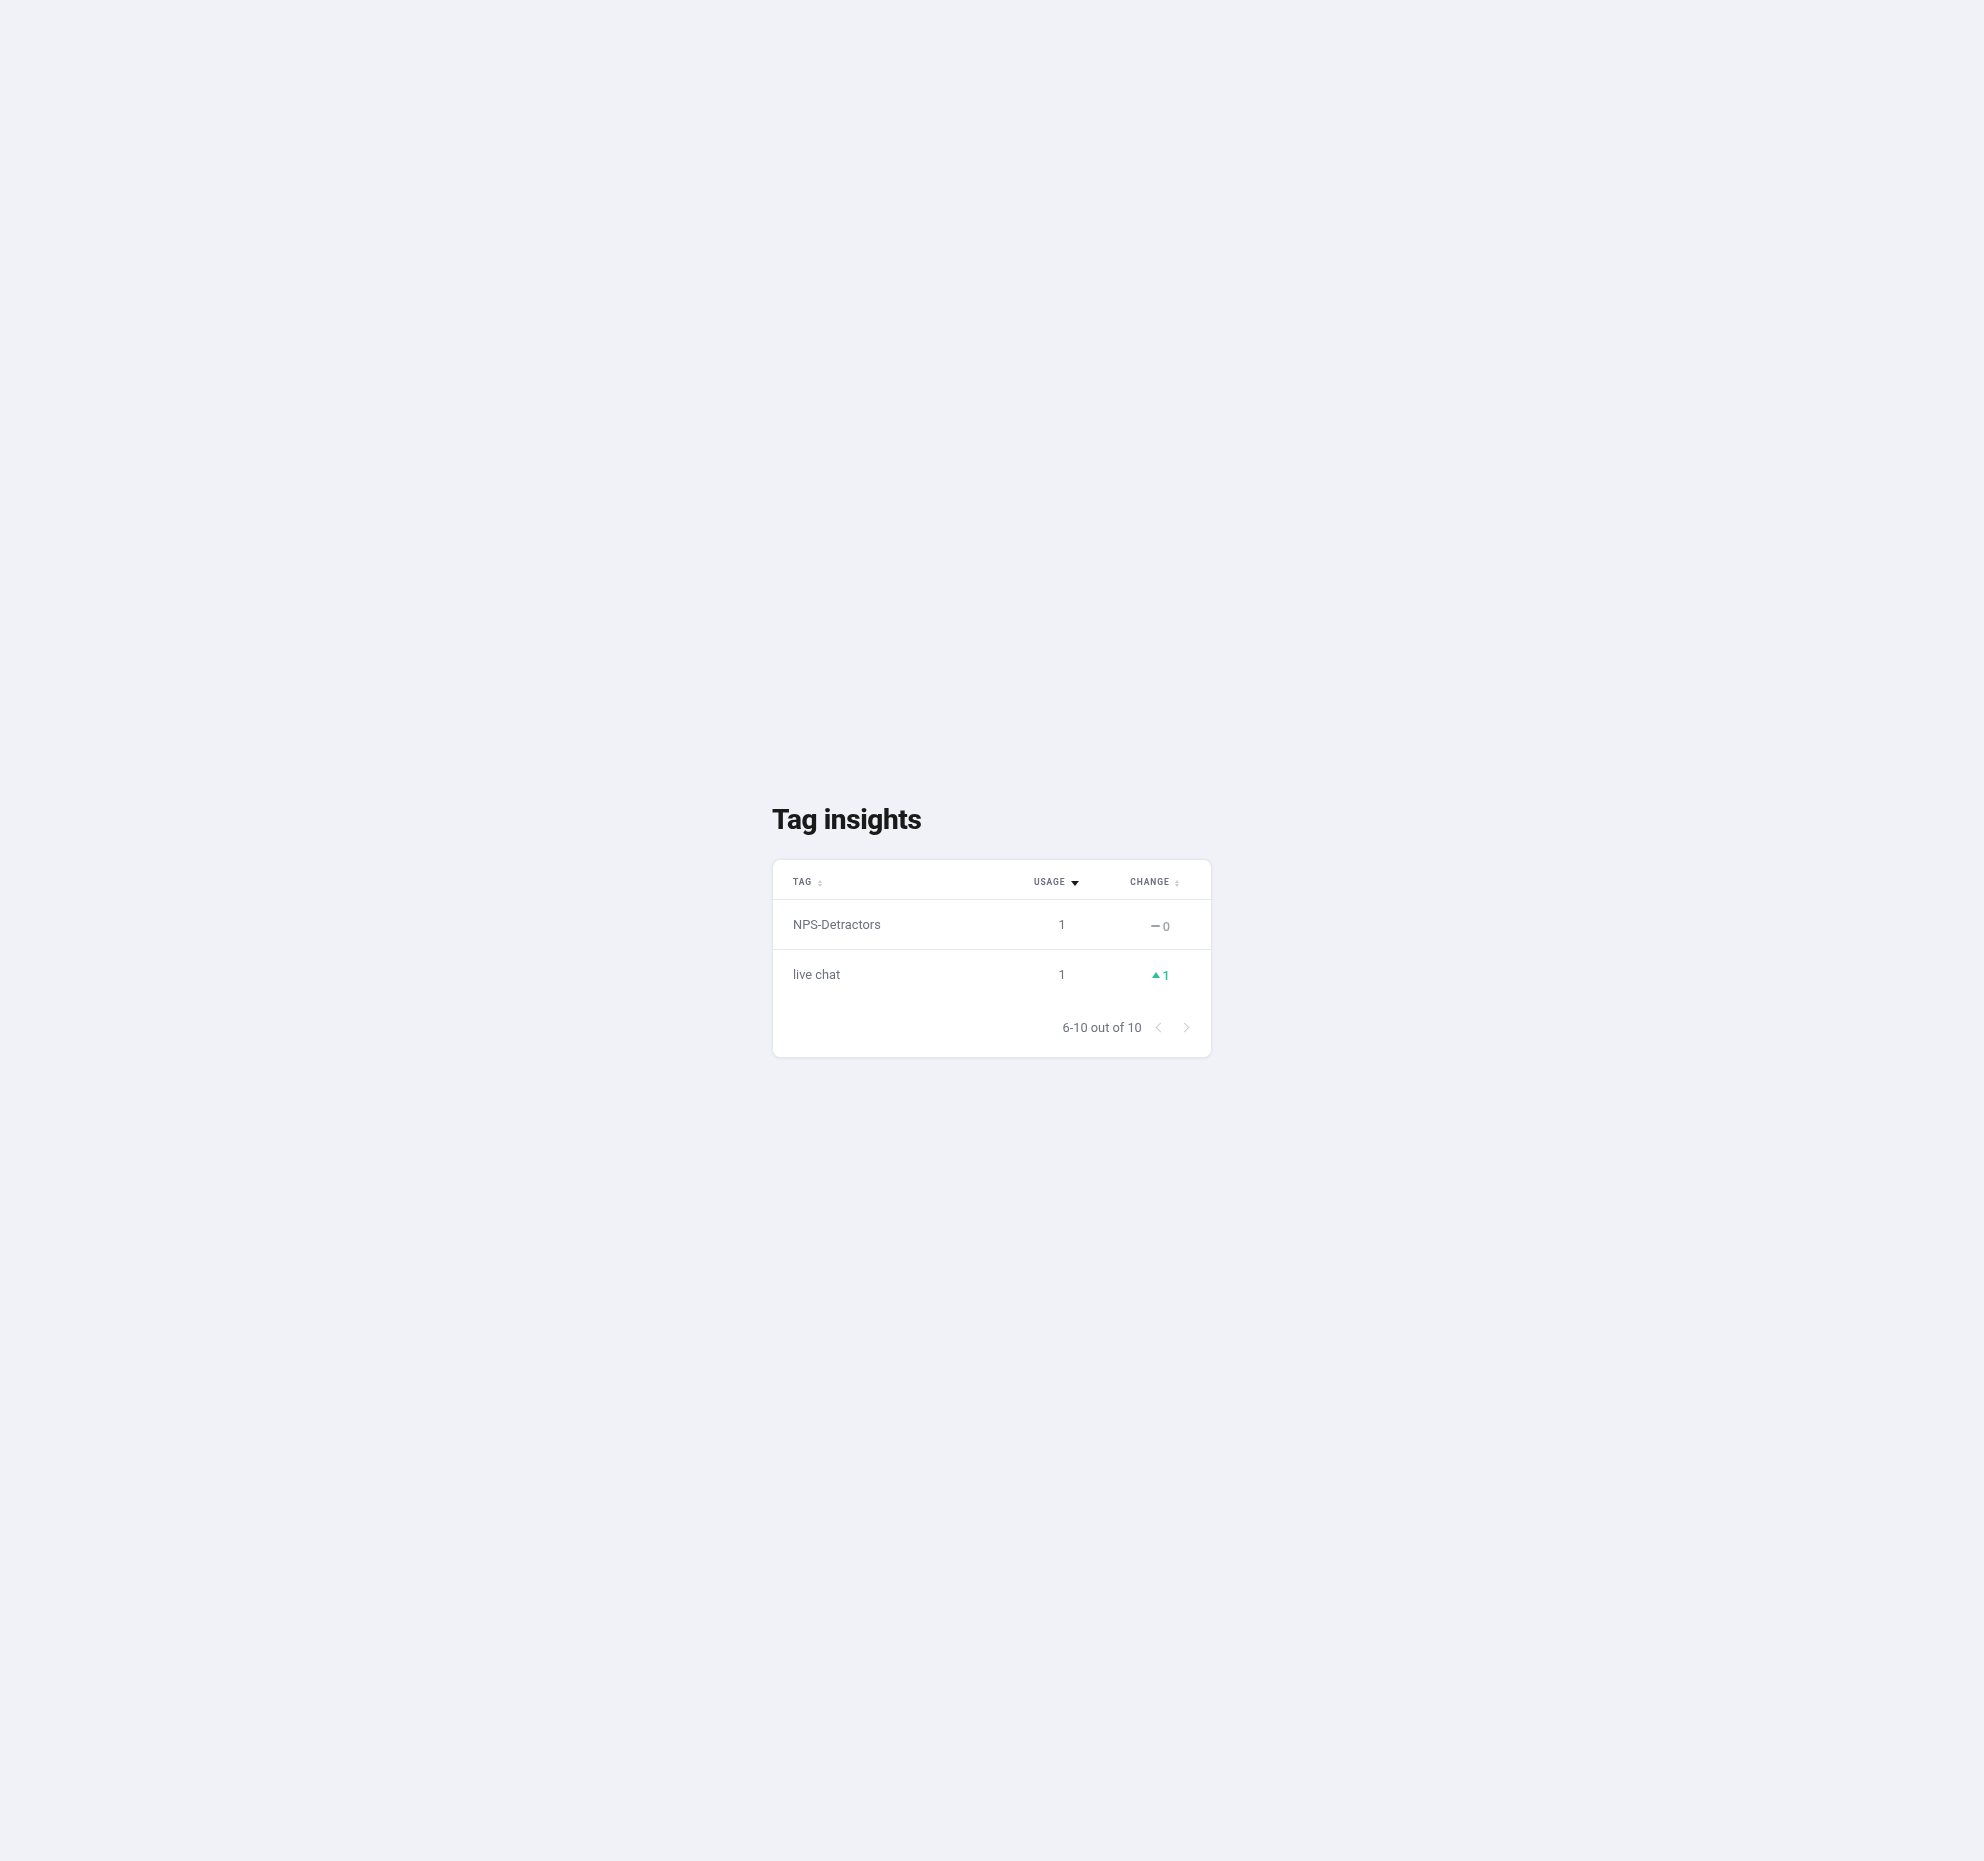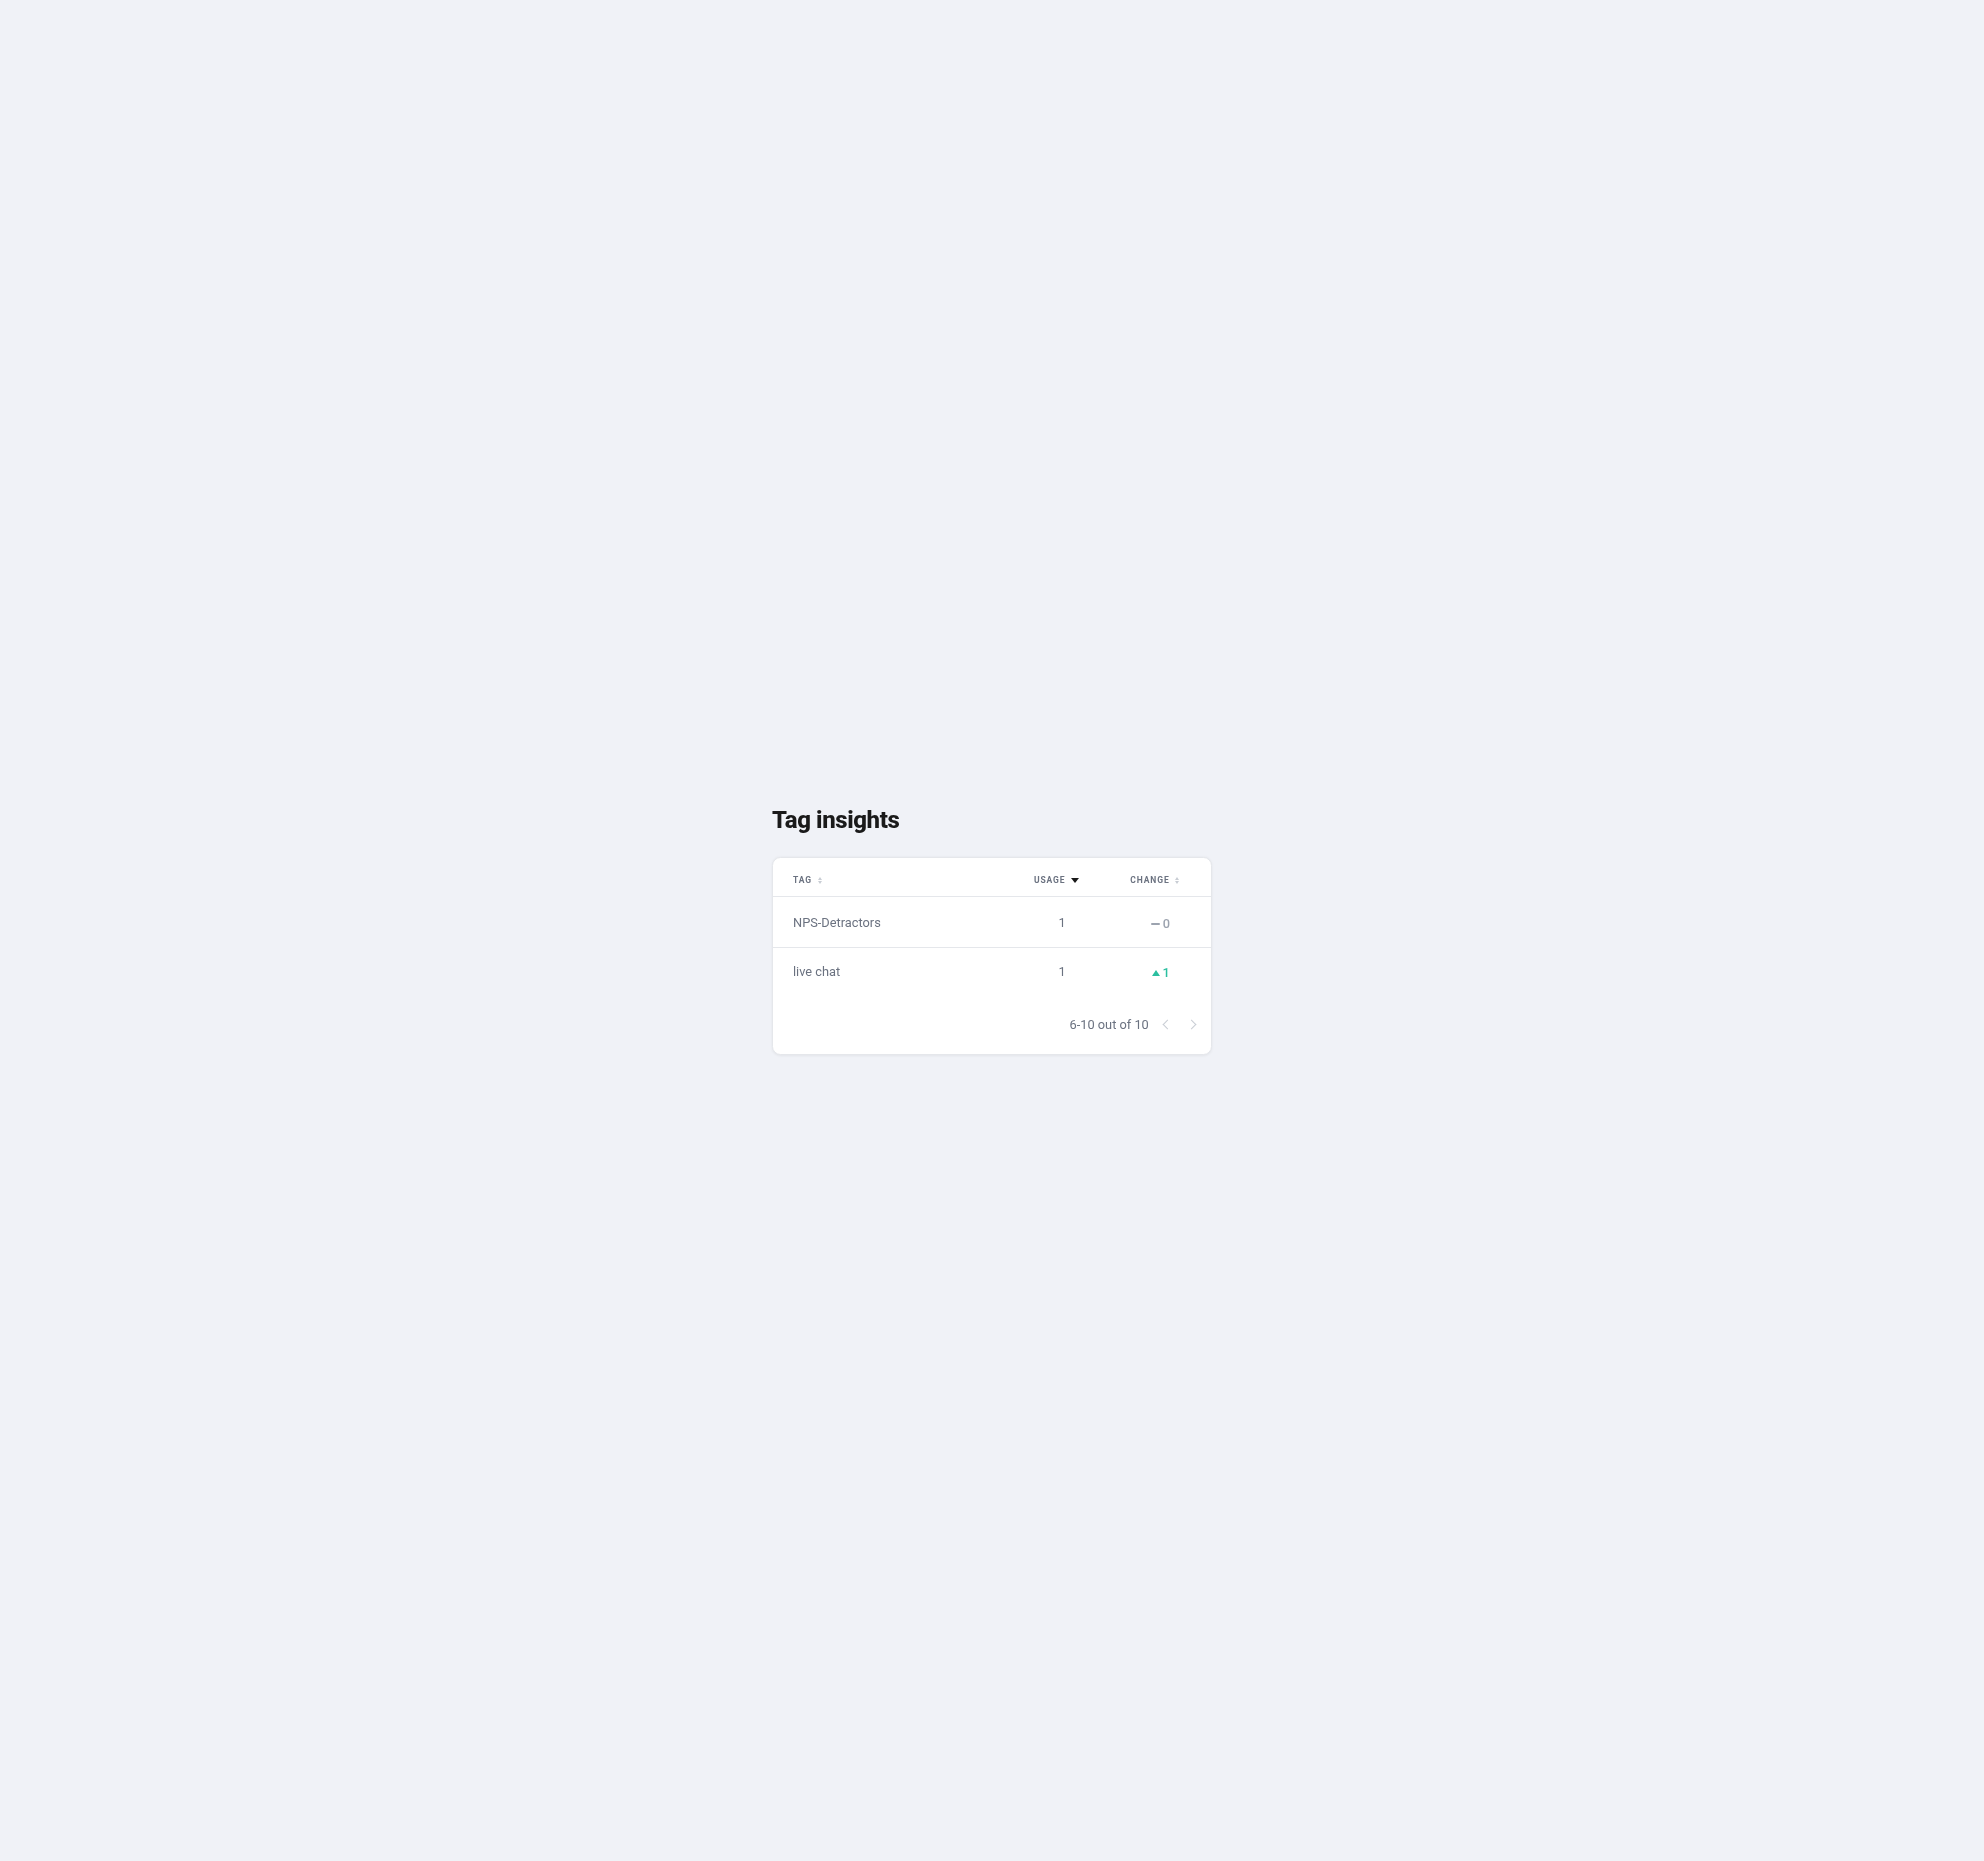--- a/index.html
+++ b/index.html
@@ -17,21 +17,21 @@
       font-family: -apple-system, BlinkMacSystemFont, 'Segoe UI', Roboto, sans-serif;
     }
 
     .page-container {
       background-color: #f0f2f7;
       padding: 28px;
       width: 496px;
     }
 
     .page-title {
-      font-size: 24px;
+      font-size: 28px;
       font-weight: 800;
       color: #1a1a1a;
       margin-bottom: 23px;
       letter-spacing: -0.4px;
     }
 
     .card {
       background: #ffffff;
       border-radius: 8.5px;
       border: 0.7px solid #e5e7eb;
@@ -176,21 +176,21 @@
     .dash-neutral {
       display: inline-block;
       width: 8.5px;
       height: 2.1px;
       background-color: #9ca3af;
       border-radius: 1.4px;
       vertical-align: middle;
     }
 
     .pagination-row {
-      padding: 20px 13px;
+      padding: 20px 20px;
       display: flex;
       align-items: center;
       justify-content: flex-end;
       gap: 12px;
     }
 
     .pagination-text {
       font-size: 12.8px;
       color: #6b7280;
     }

